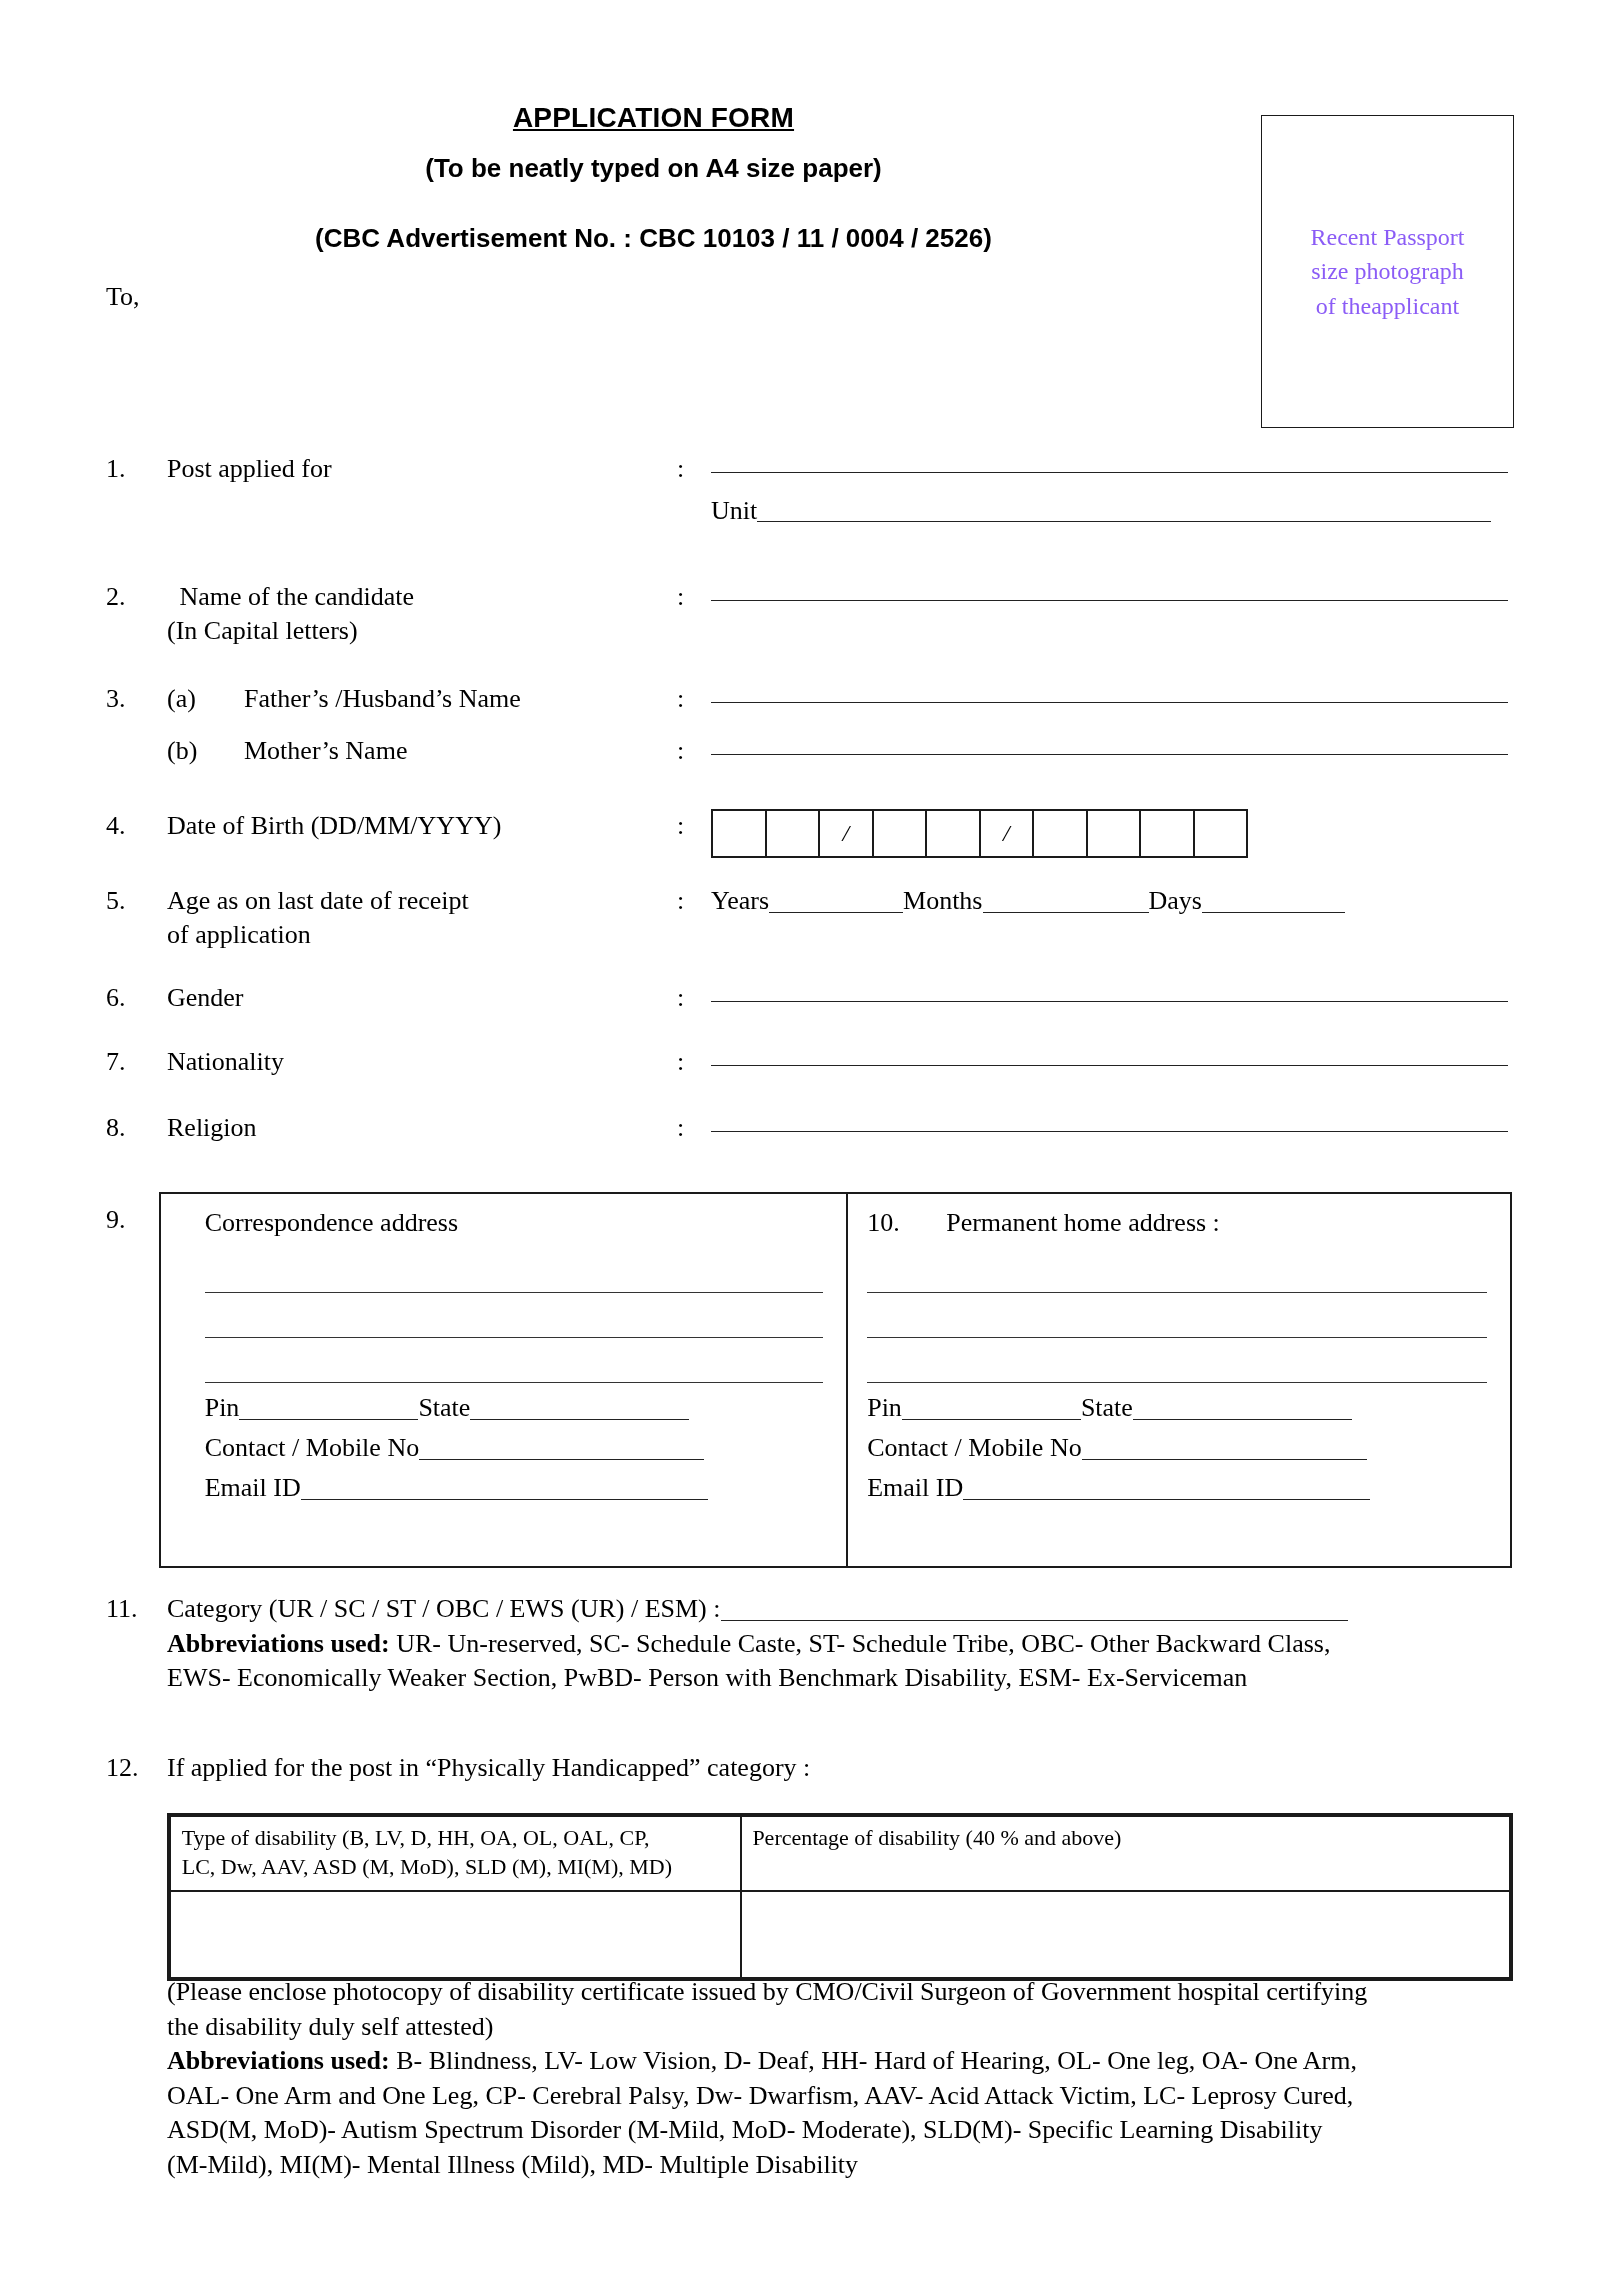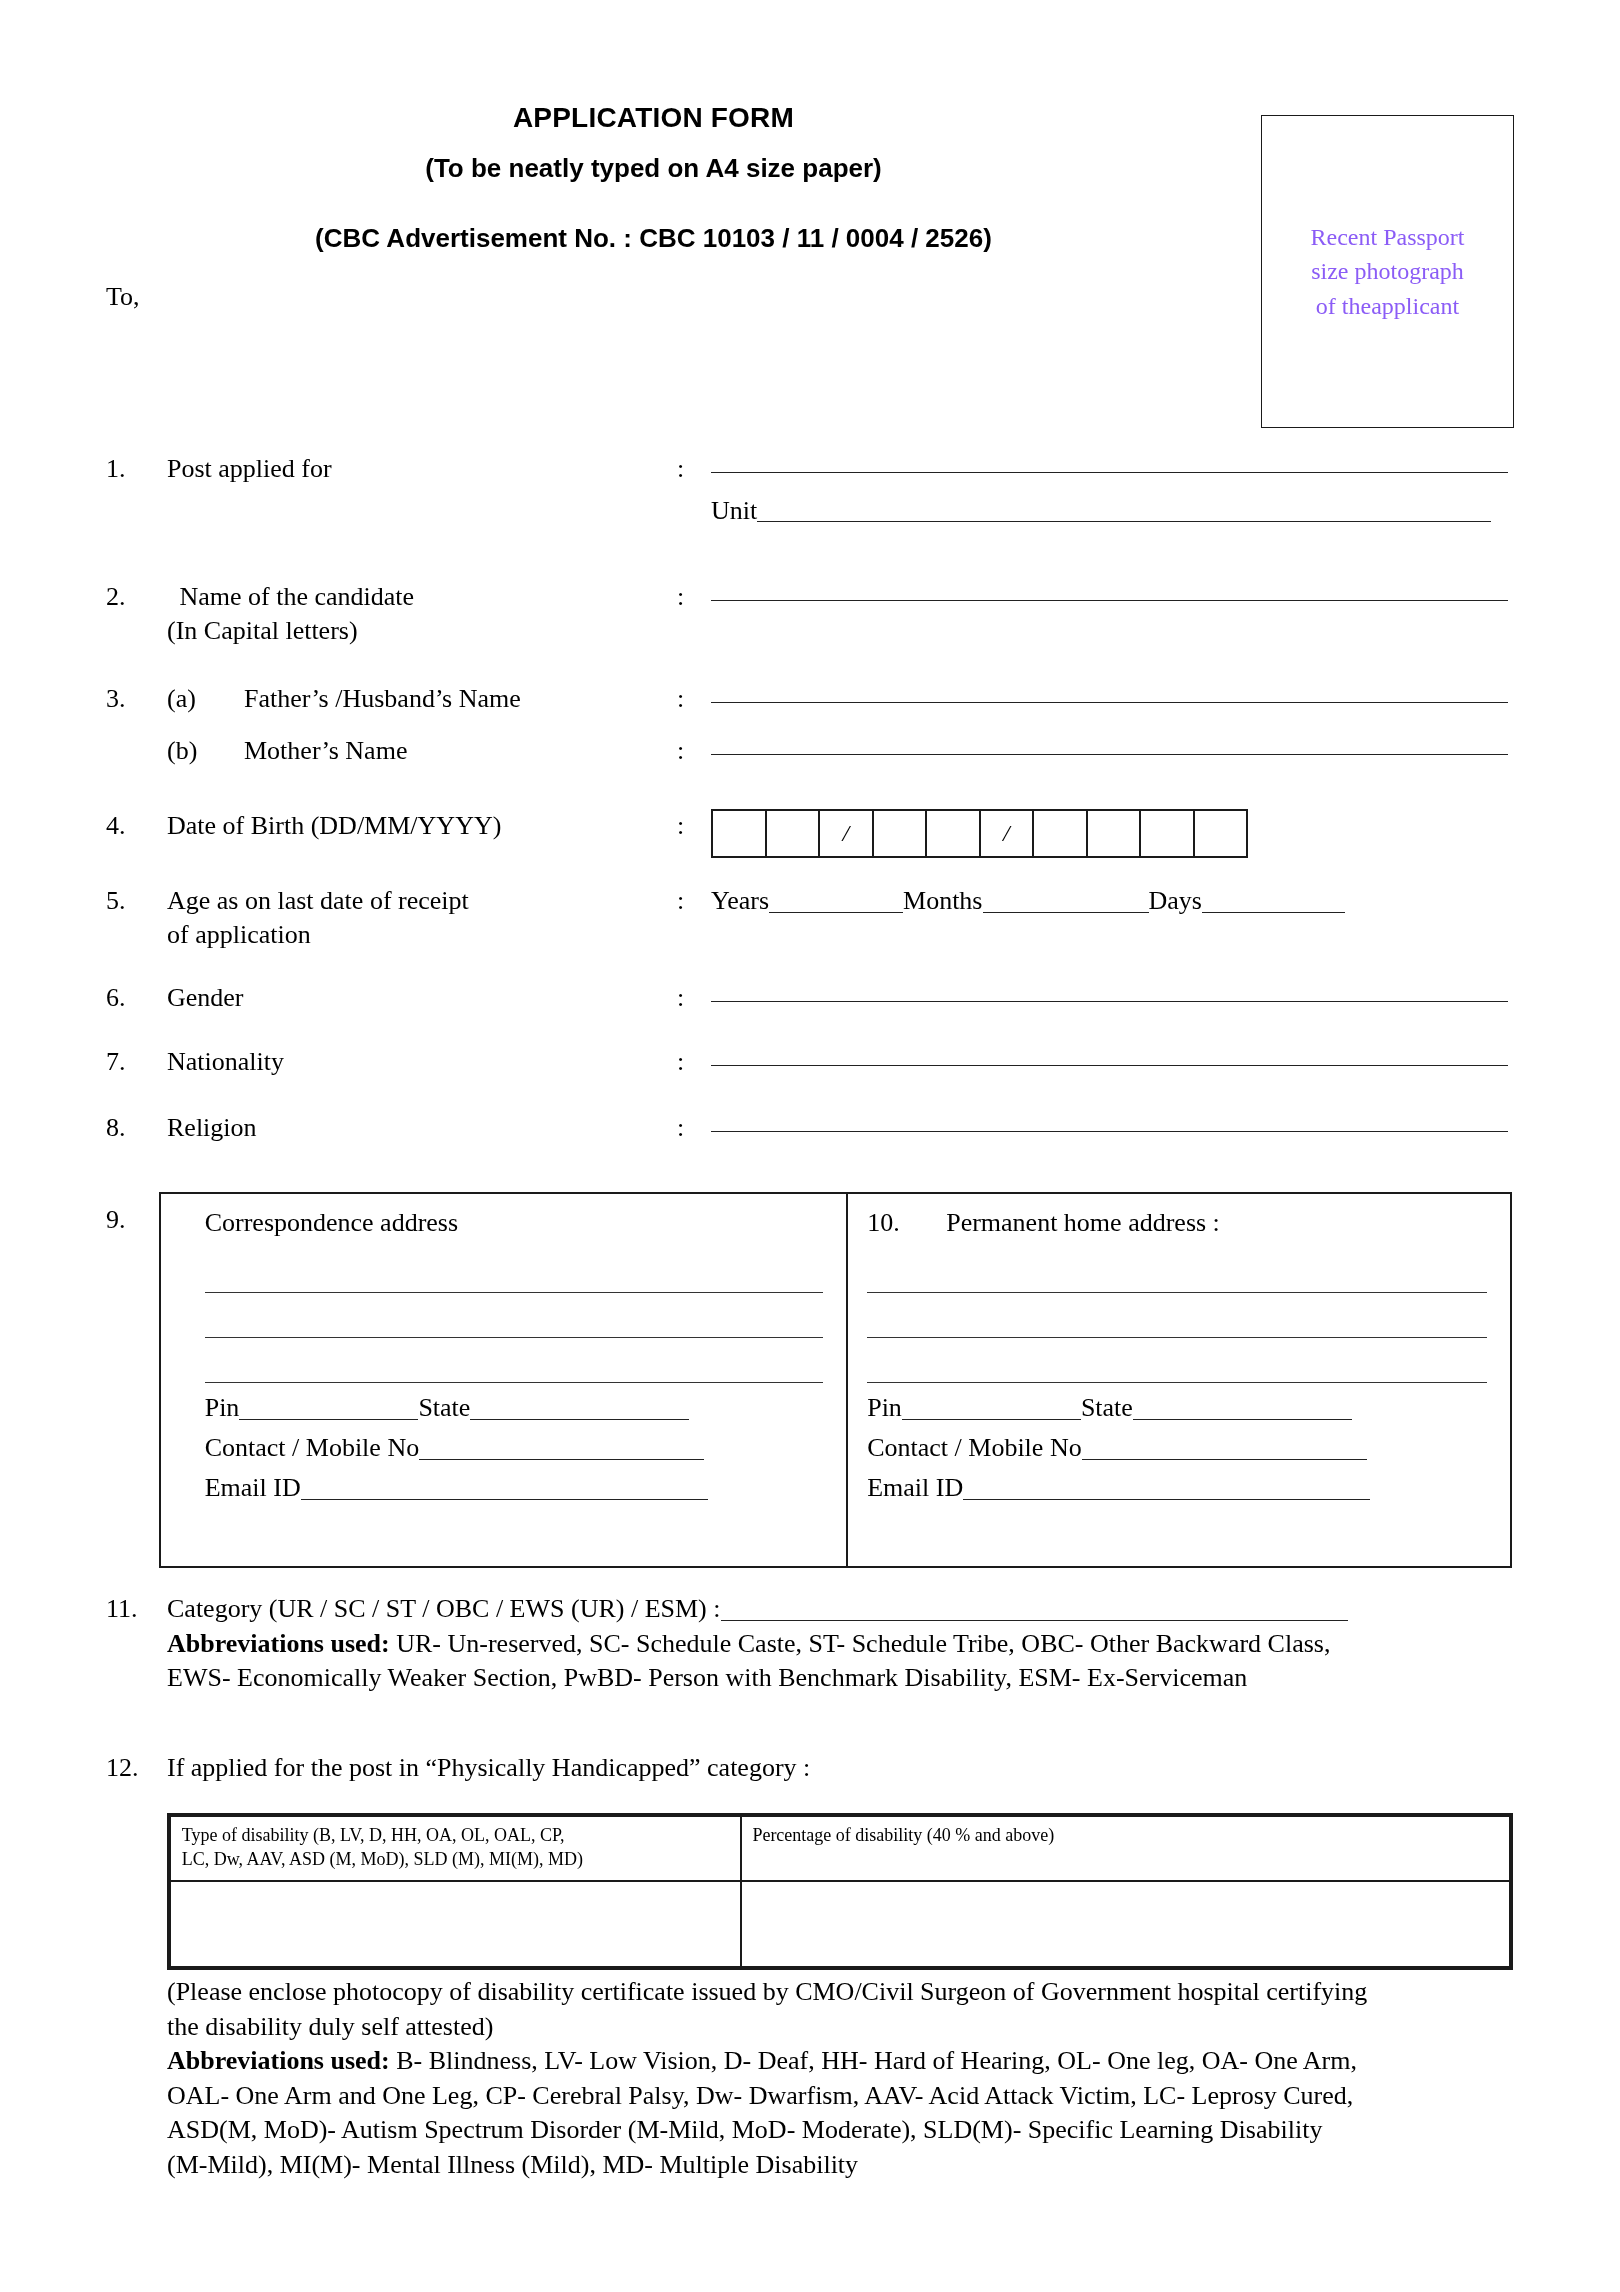--- a/index.html
+++ b/index.html
@@ -28,20 +28,21 @@
   }
   .head-block {
     width: 1191px;
     margin-left: 58px;
     text-align: center;
     font-family: "Liberation Sans", "DejaVu Sans", sans-serif;
     font-weight: bold;
   }
   .title-main {
     font-size: 28px;
+    text-decoration: underline;
     letter-spacing: 0.2px;
     line-height: 1.25;
   }
   .title-sub {
     font-size: 26px;
     line-height: 1.45;
     margin-top: 15px;
   }
   .title-advt {
     font-size: 26px;
@@ -213,21 +214,21 @@
     border: 2.1px solid #1a1a1a;
     box-sizing: border-box;
     border-collapse: collapse;
   }
   .dis-table table {
     width: 100%;
     border-collapse: collapse;
   }
   .dis-table td {
     border: 2px solid #1a1a1a;
-    font-size: 18px;
+    font-size: 22px;
     line-height: 1.3;
     padding: 7.2px 9px 9px 10.7px;
     vertical-align: top;
   }
   .dis-table td.c1 { width: 549px; }
   .dis-table tr.empty td { height: 68px; }
 </style>
 </head>
 <body>
 

